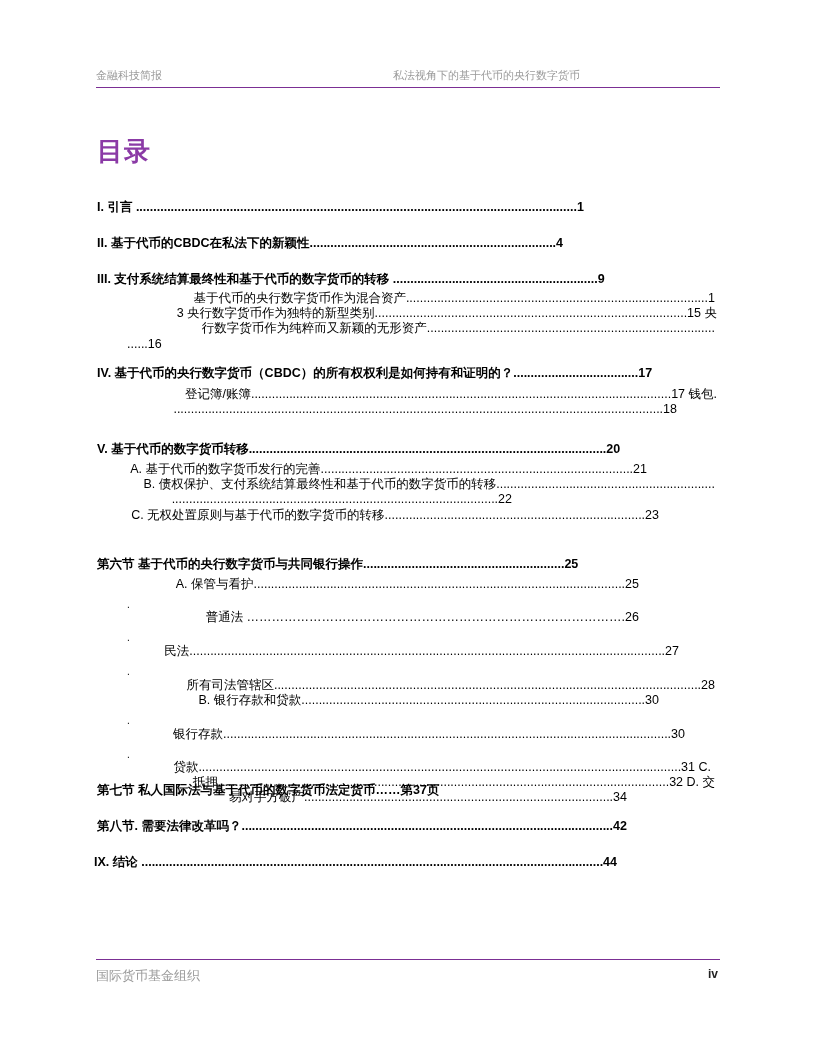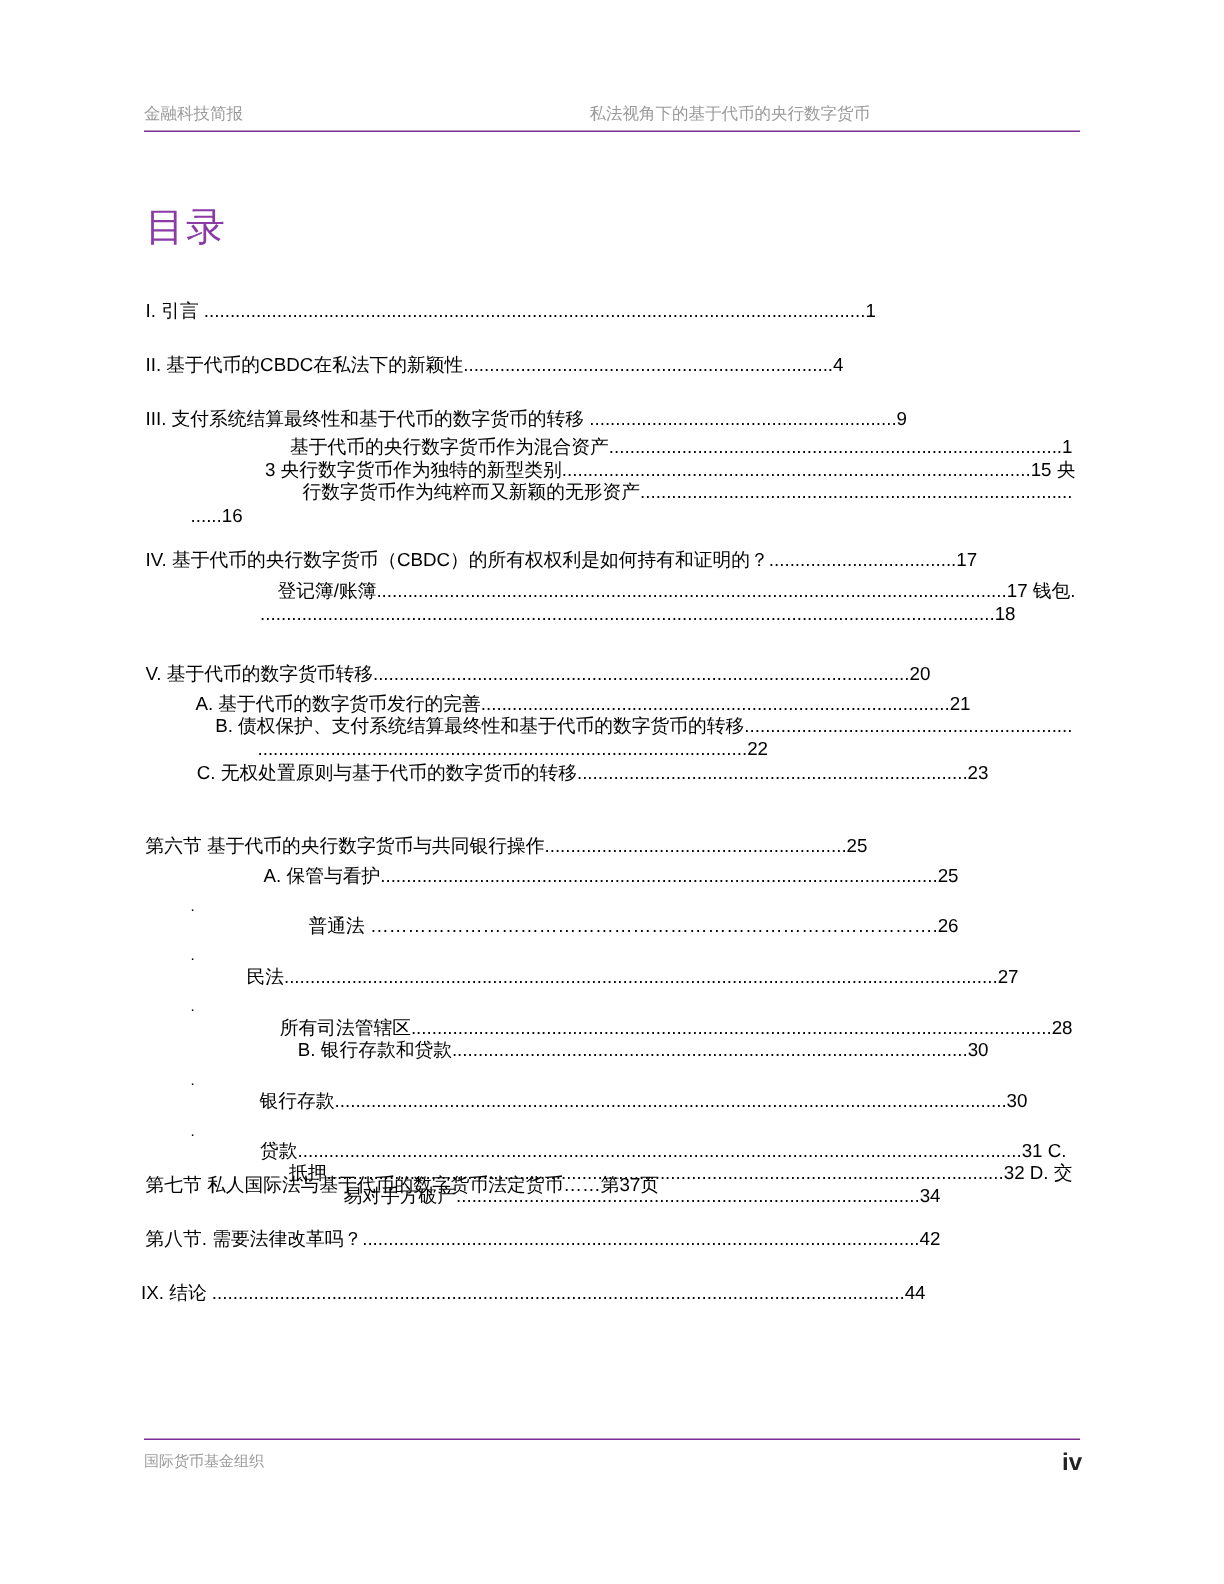--- a/index.html
+++ b/index.html
@@ -1,26 +1,26 @@
 <!DOCTYPE html>
 <html><head>
 <meta charset="utf-8">
 <style>
   html, body { margin: 0; padding: 0; background: #ffffff; }
   body { width: 816px; height: 1056px; position: relative; overflow: hidden;
          font-family: "Liberation Sans", "DejaVu Sans", sans-serif; color: #000; }
   .hdr-left { position: absolute; left: 96px; top: 68px; font-size: 11px; color: #9a9a9a; }
   .hdr-right { position: absolute; left: 393px; top: 68px; font-size: 11px; color: #9a9a9a; text-align: center; }
   .rule { position: absolute; left: 96px; width: 624px; height: 1px; background: #7b2f94; }
-  .title { position: absolute; left: 97px; top: 134px; font-size: 26px; font-weight: normal; color: #8b3aa6; letter-spacing: 1px; }
+  .title { position: absolute; left: 97px; top: 134px; font-size: 26px; font-weight: bold; color: #8b3aa6; letter-spacing: 1px; }
   .line { position: absolute; white-space: nowrap; font-size: 12.5px; line-height: 15px; }
-  .b { font-weight: normal; }
+  .b { font-weight: bold; }
   .sub { font-size: 12.5px; text-align: right; }
-  .ftr-left { position: absolute; left: 96px; top: 967px; font-size: 10px; color: #9a9a9a; text-align: right; }
-  .ftr-right { position: absolute; left: 708px; top: 967px; font-size: 16px; font-weight: bold; color: #222; }
+  .ftr-left { position: absolute; left: 96px; top: 967px; font-size: 13px; color: #9a9a9a; text-align: right; }
+  .ftr-right { position: absolute; left: 708px; top: 967px; font-size: 12px; font-weight: bold; color: #222; }
 </style>
 </head>
 <body>
 
 <div>
   <div class="hdr-left">金融科技简报</div>
   <div class="hdr-right">私法视角下的基于代币的央行数字货币</div>
 </div>
 <div class="rule" style="top:87px"></div>
 

